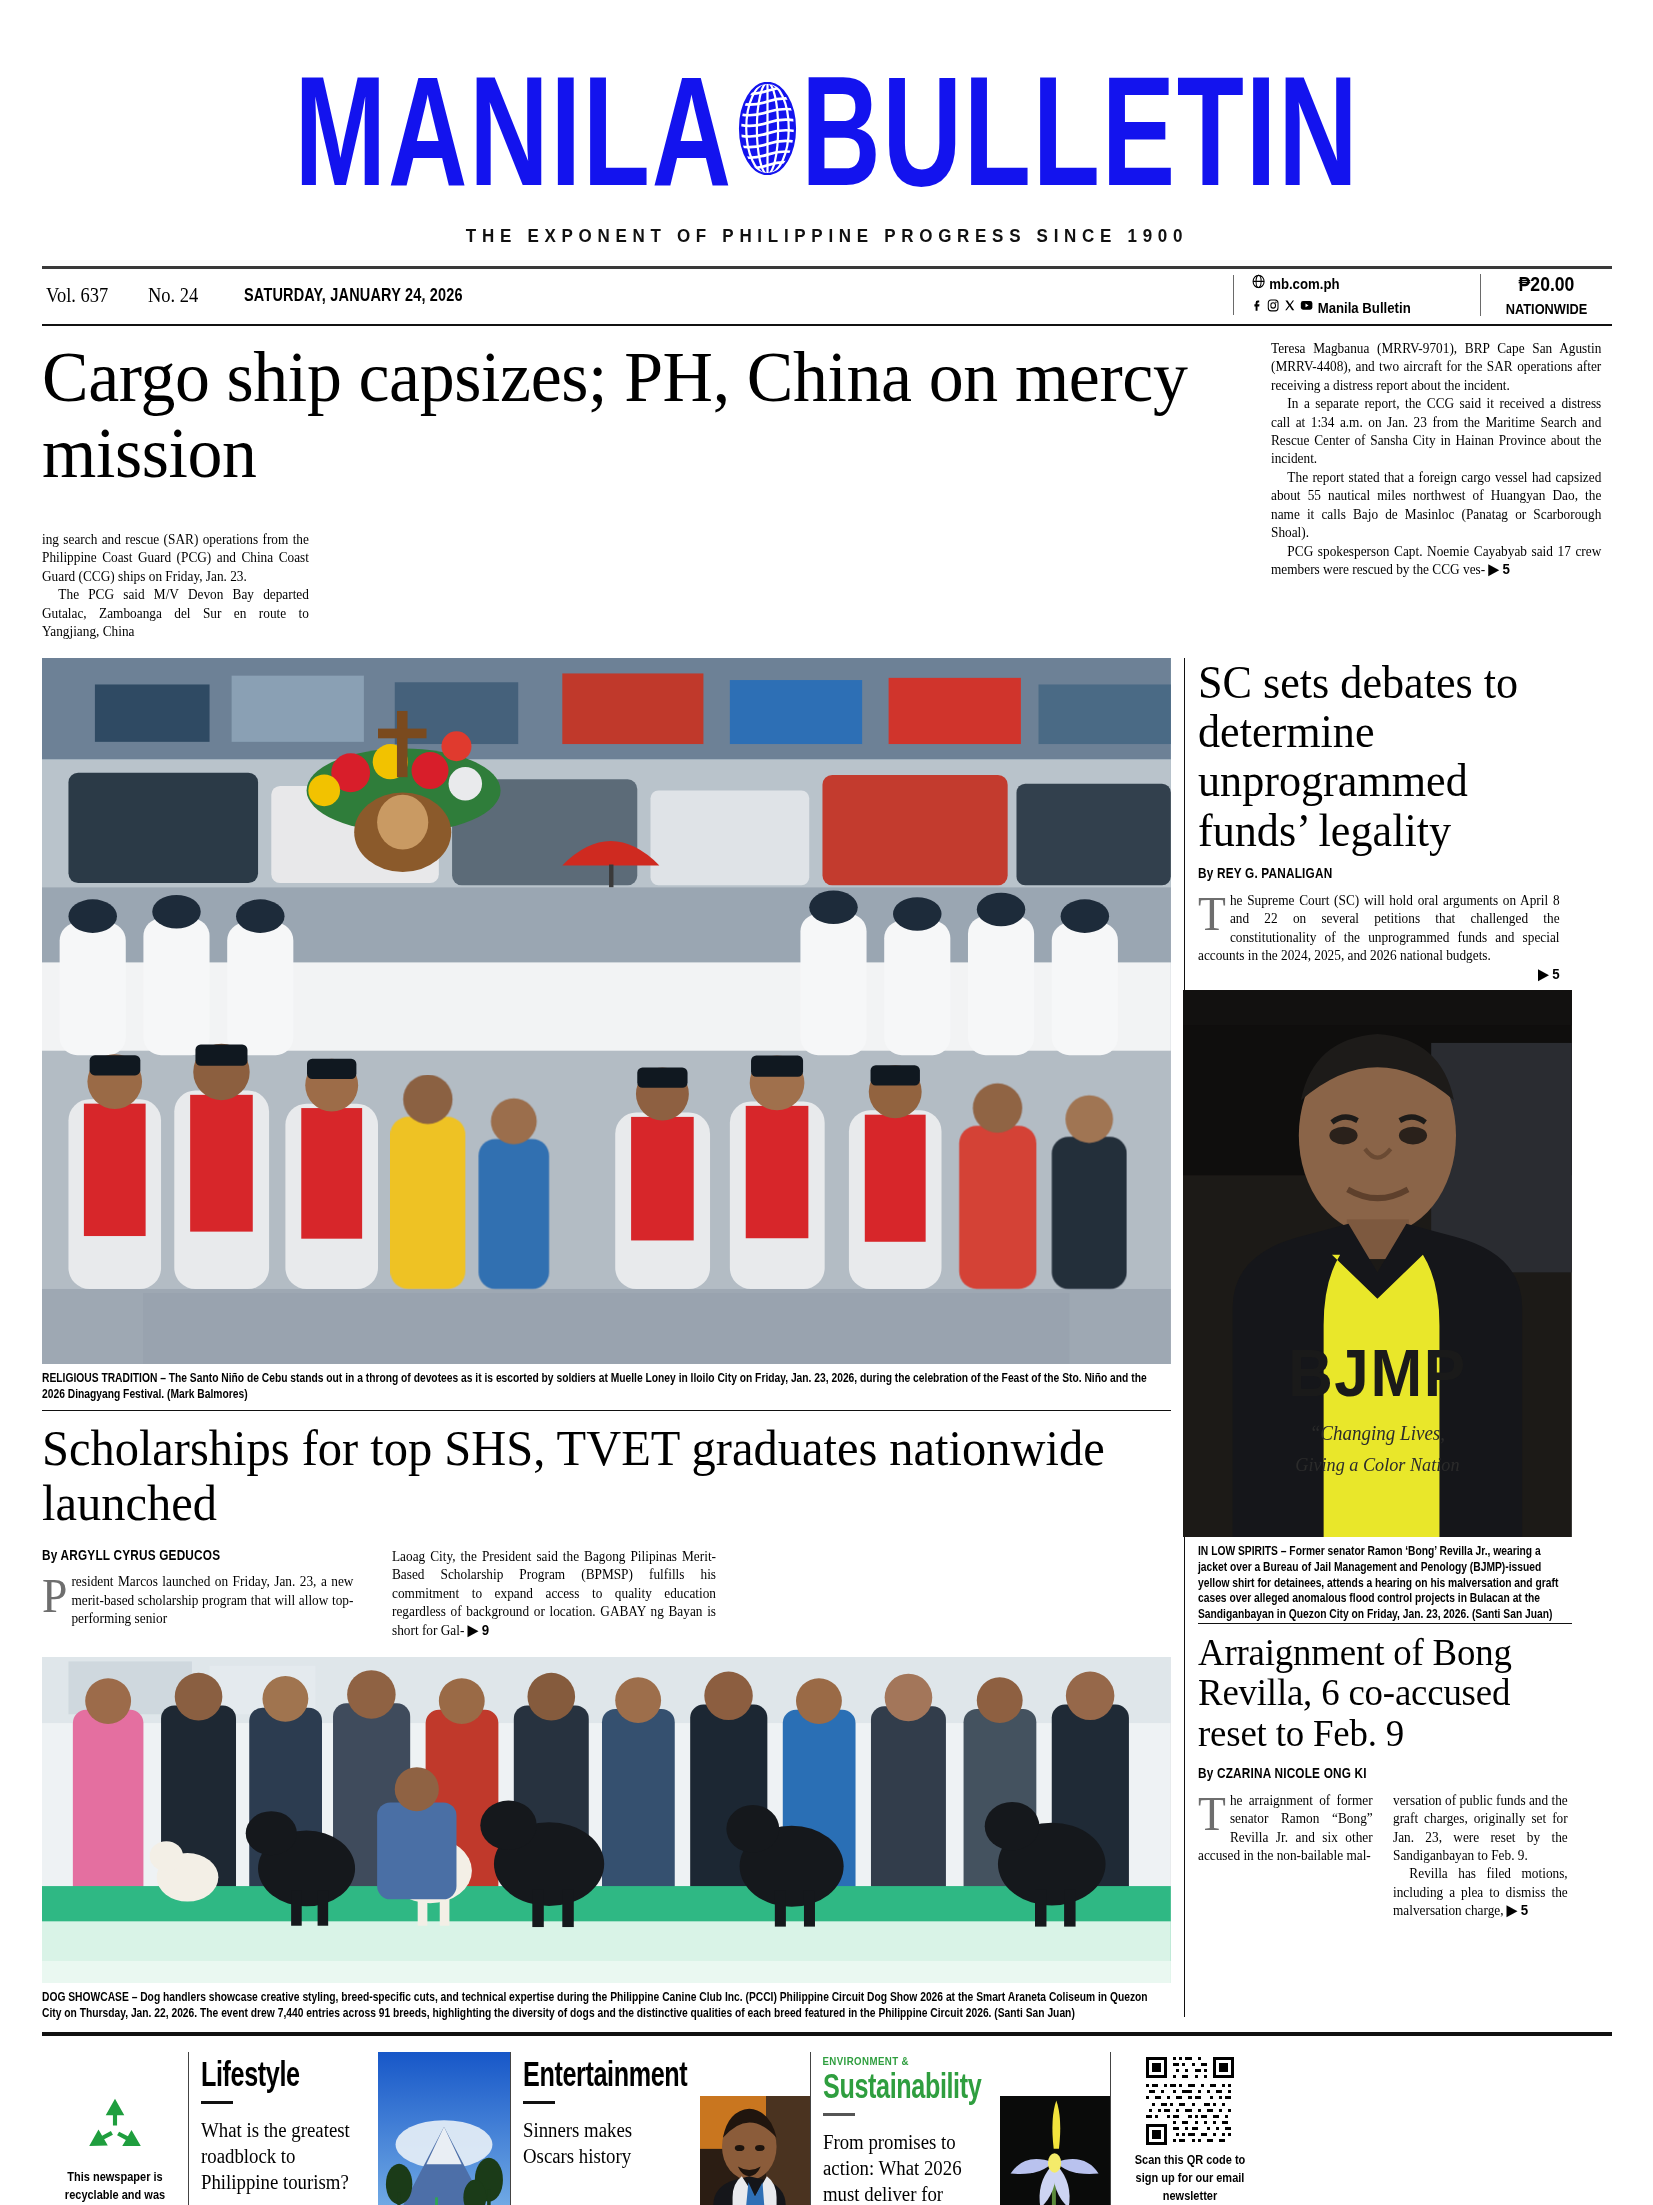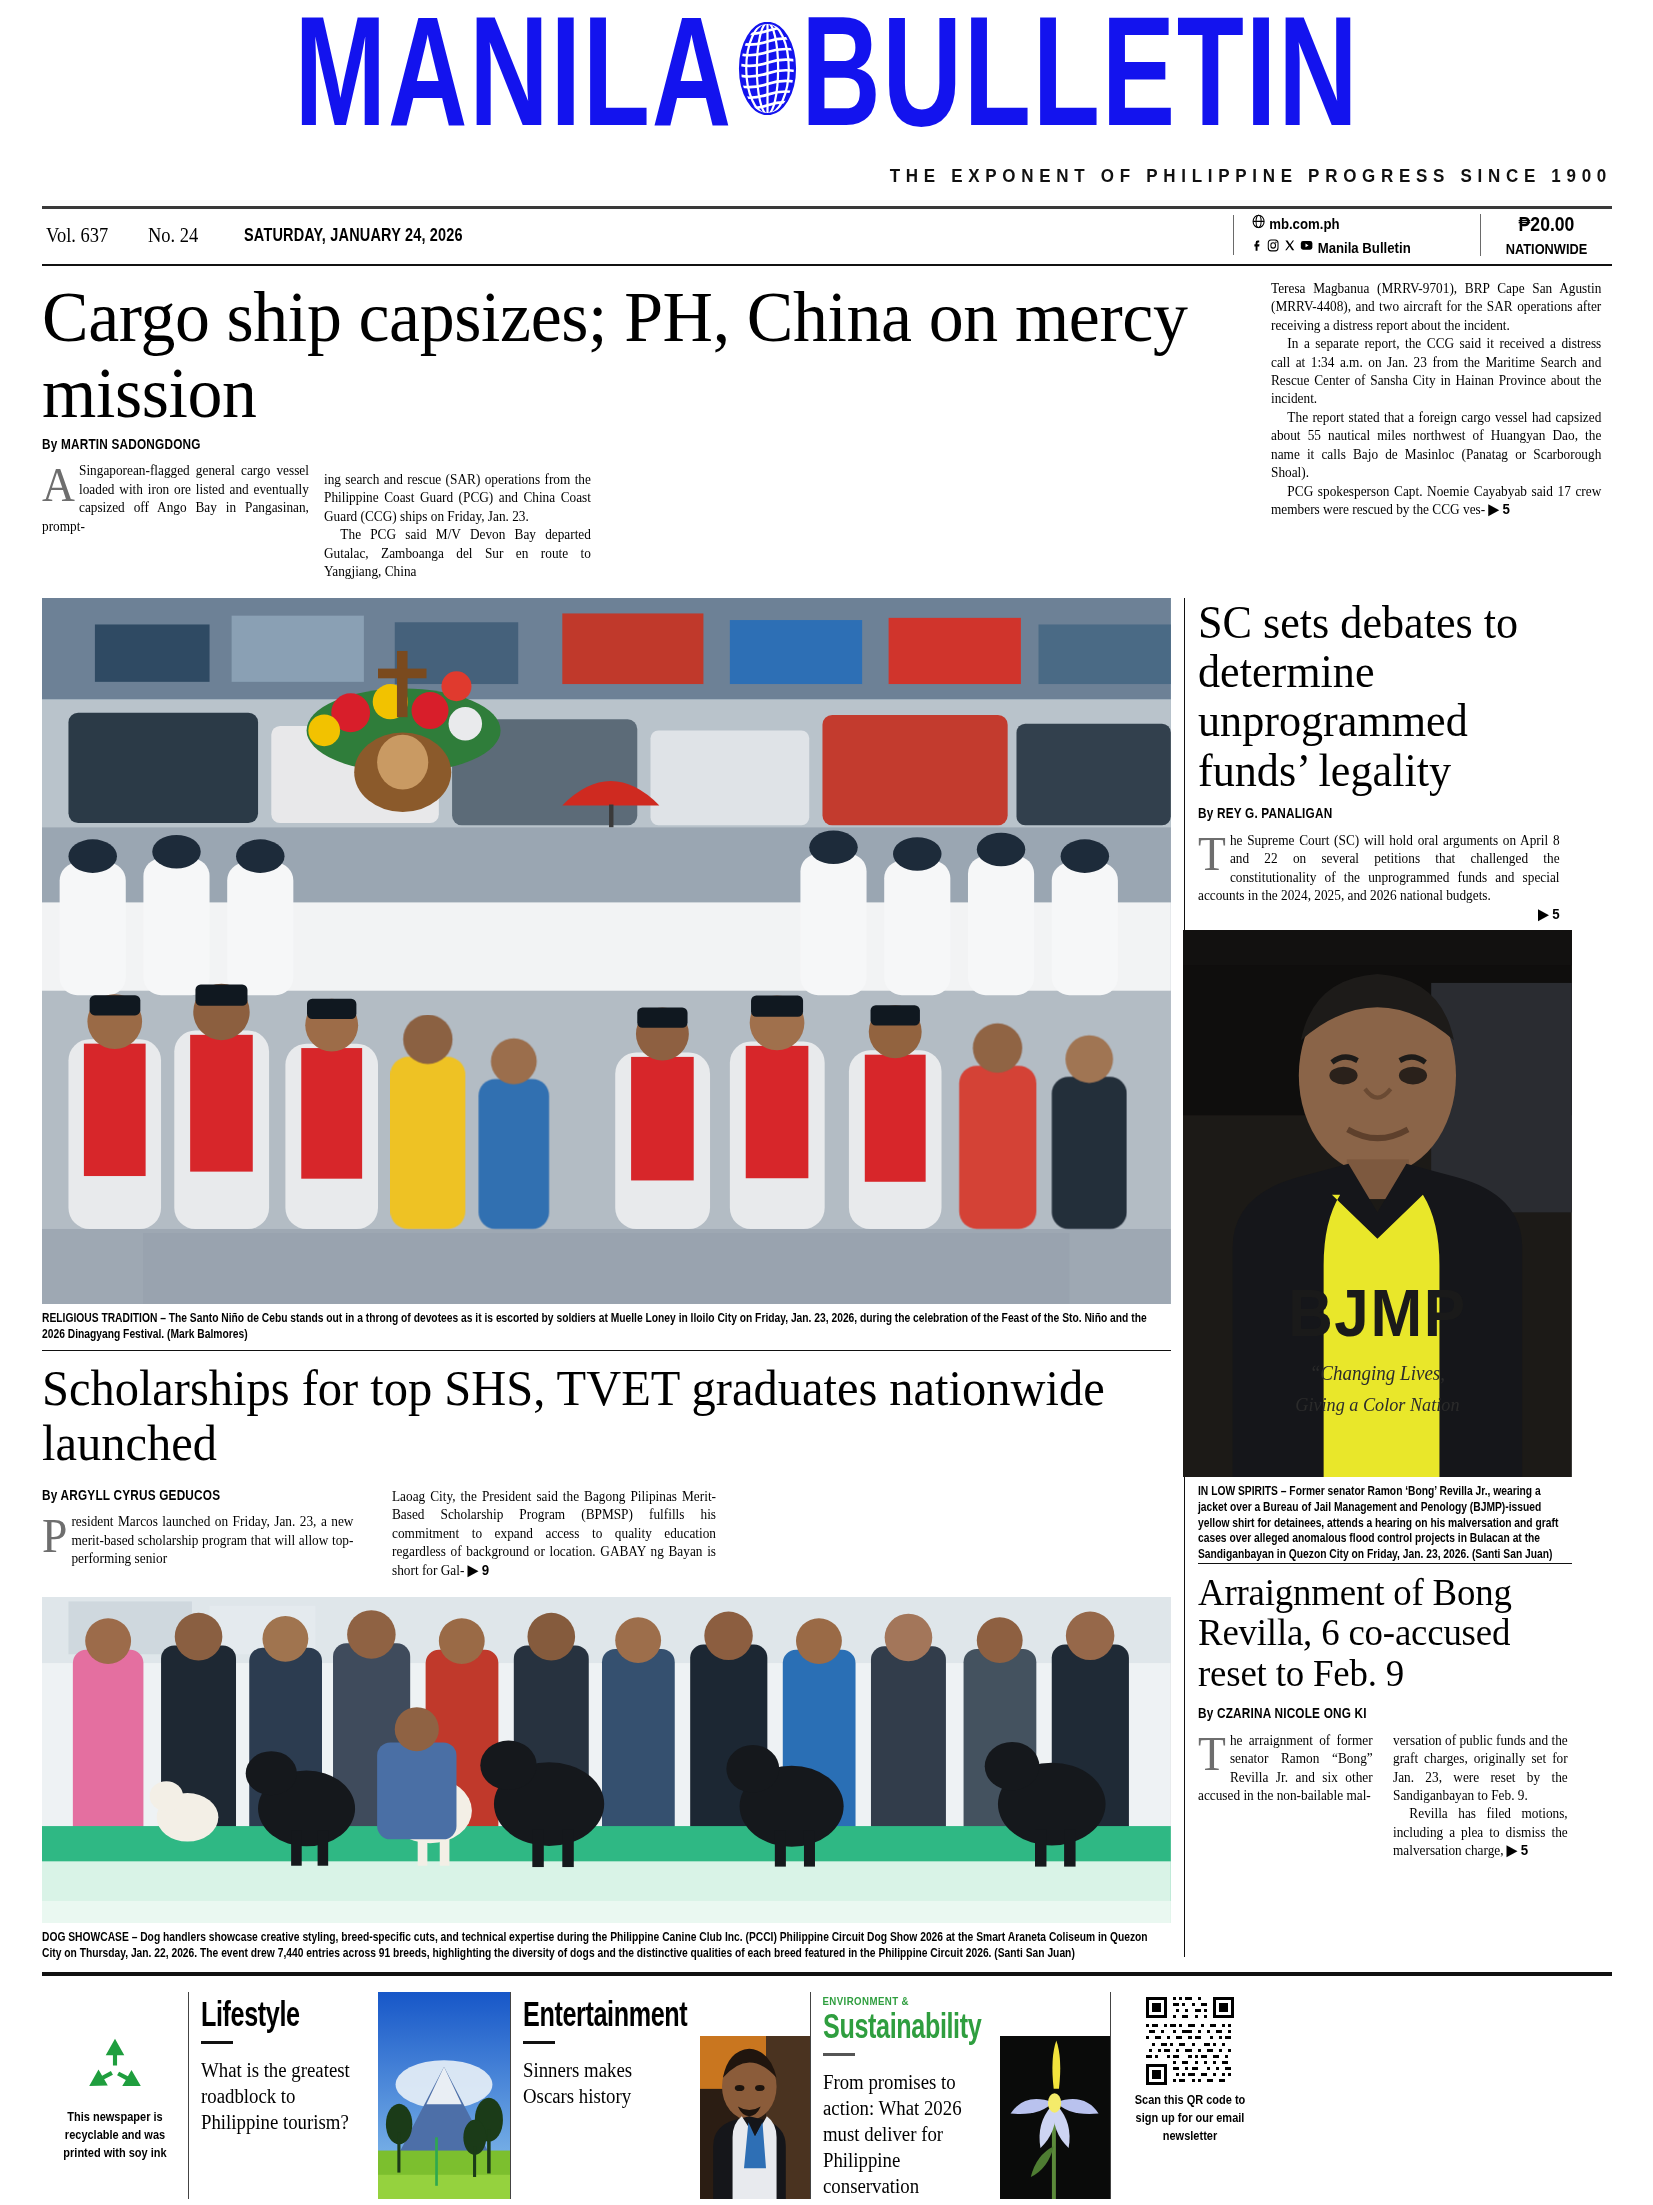--- a/index.html
+++ b/index.html
@@ -7,21 +7,21 @@
   body {
     width: 1654px; height: 2845px;
     font-family: "Liberation Serif", serif;
     color: #000;
     position: relative;
     overflow: hidden;
   }
   .page { width: 1654px; height: 2845px; position: relative; padding: 0 42px; }
 
   
-  .masthead { padding-top: 24px; text-align: right; }
+  .masthead { padding-top: 84px; text-align: center; }
   .mb-logo {
     display: flex; align-items: center; justify-content: center;
     gap: 0px; line-height: 0.78;
   }
   .mb-word {
     font-family: "Liberation Sans", sans-serif;
     font-weight: 700;
     font-size: 110px;
     letter-spacing: 1.8px;
     color: #1313ee;
@@ -310,26 +310,20 @@
       <div class="price-amt">₱20.00</div>
       <div class="price-sub">NATIONWIDE</div>
     </div>
   </div>
   <div class="top-rule"></div>
 
   <div class="lead">
     <div class="lead-left">
       <div class="hl-main">Cargo ship capsizes; PH, China on mercy mission</div>
       <div class="lead-cols">
-        <div class="lead-bodycol">
-          <div class="byline">By MARTIN SADONGDONG</div>
-          <div class="bodytext">
-            <p class="first"><span class="dropcap">A</span><span>Singaporean-flagged general cargo vessel loaded with iron ore listed and eventually capsized off Ango Bay in Pangasinan, prompt-</span></p>
-          </div>
-        </div>
         <div class="lead-bodycol">
           <div class="bodytext" style="padding-top:34px;">
             <p class="first">ing search and rescue (SAR) operations from the Philippine Coast Guard (PCG) and China Coast Guard (CCG) ships on Friday, Jan. 23.</p>
             <p>The PCG said M/V Devon Bay departed Gutalac, Zamboanga del Sur en route to Yangjiang, China</p>
           </div>
         </div>
       </div>
     </div>
     <div class="lead-right">
       <div class="bodytext" style="width:104%;">

